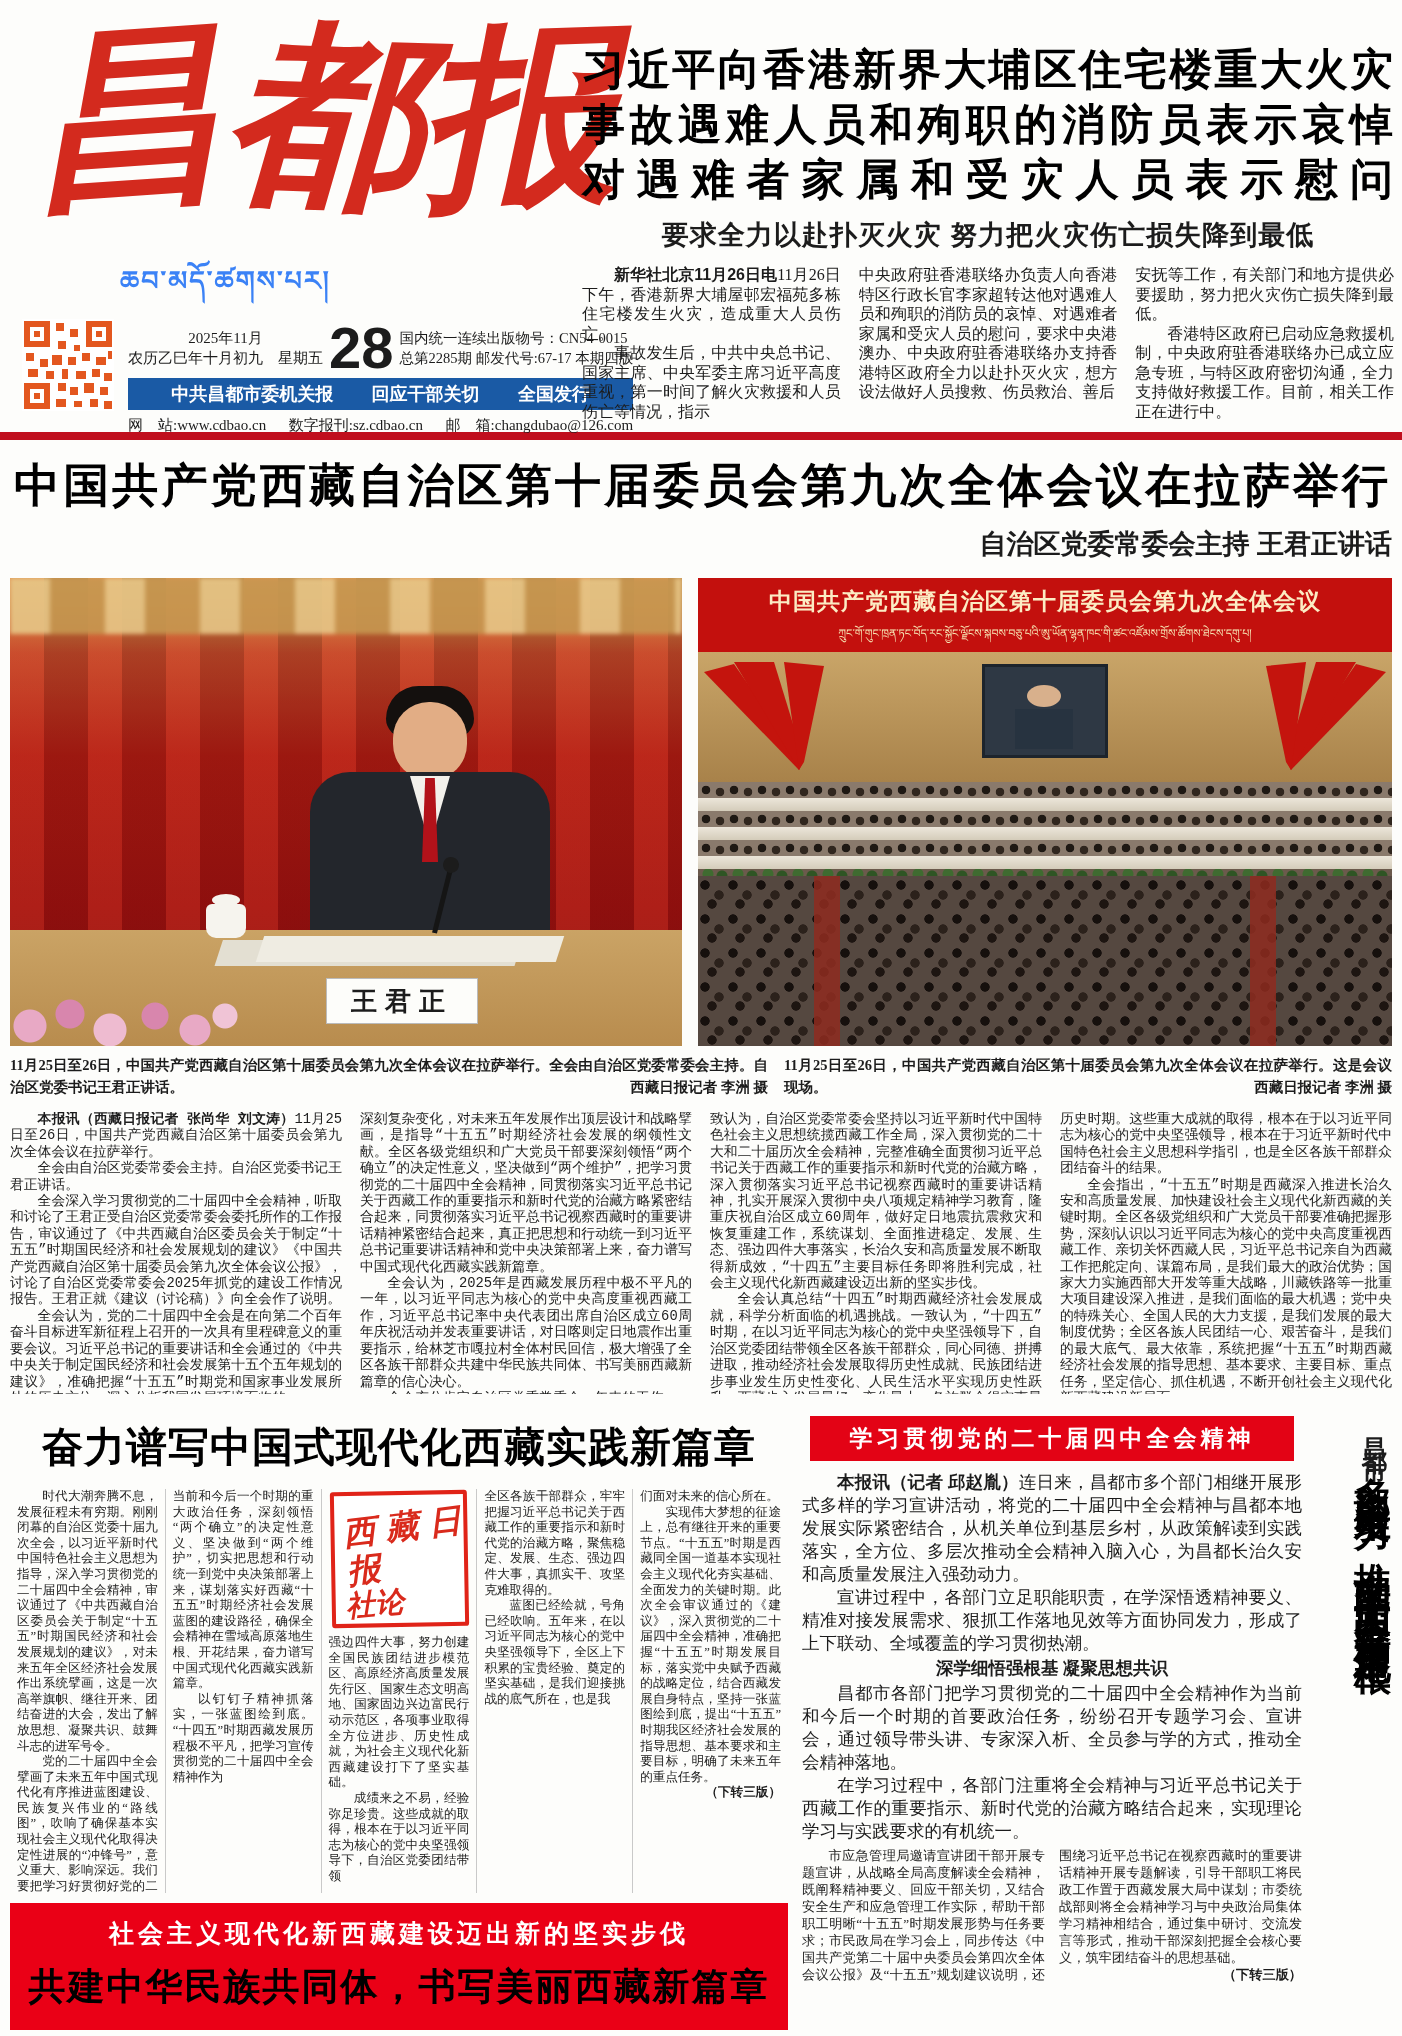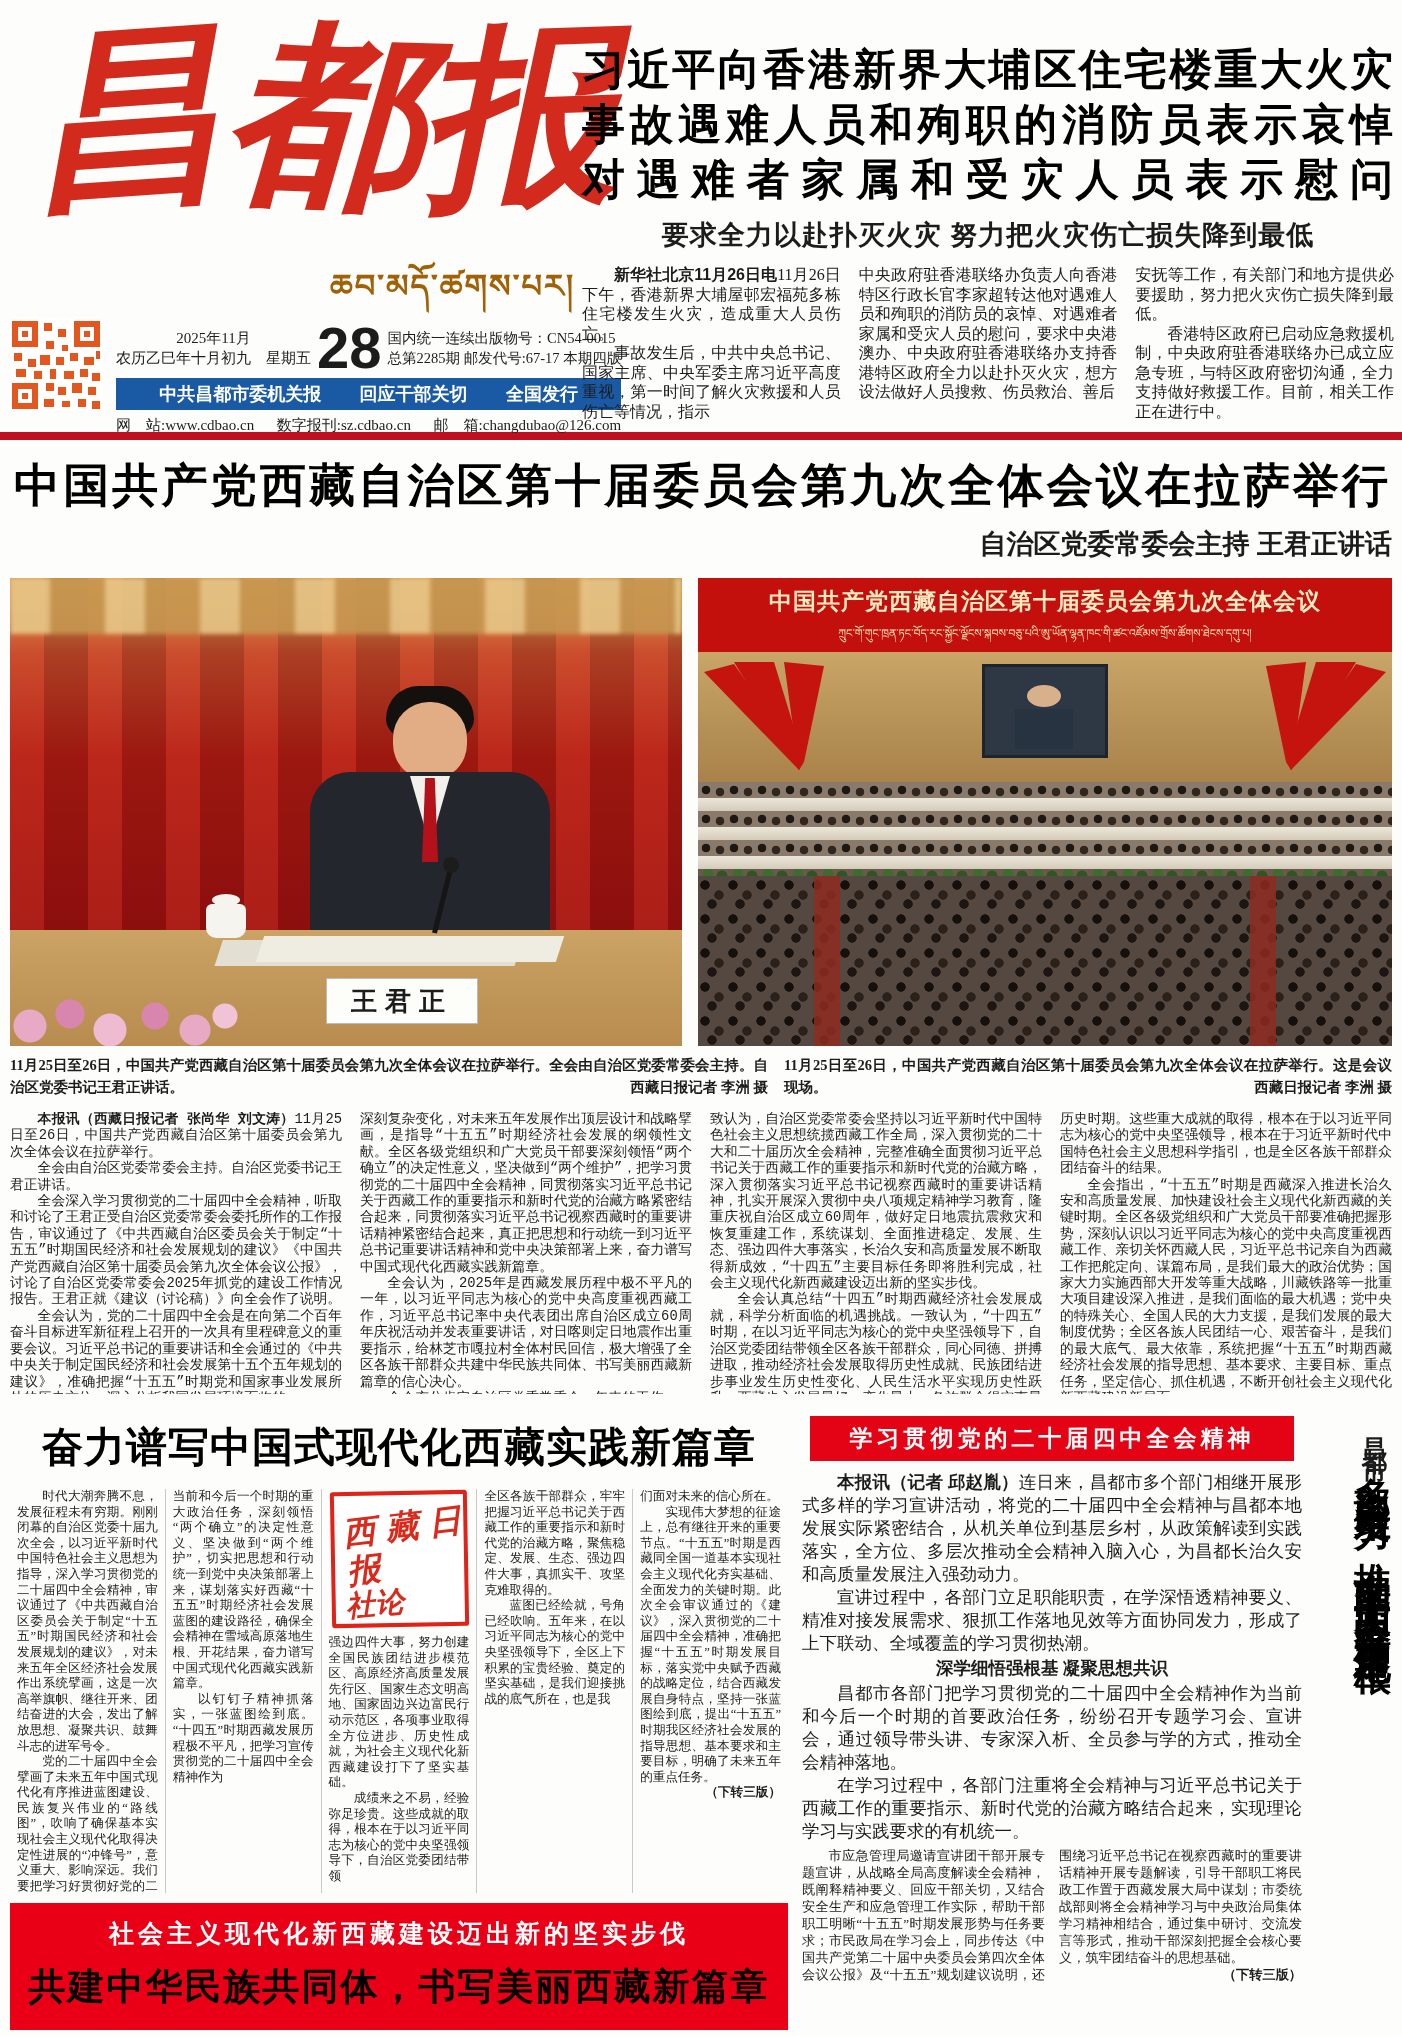--- a/index.html
+++ b/index.html
@@ -9,22 +9,22 @@
 
   
   .mast{position:relative;height:432px;}
   .mast-left{position:absolute;left:10px;top:0;width:565px;height:432px;}
   .title-row{display:flex;justify-content:space-between;padding:0 18px;height:242px;}
   .title-char{font-size:196px;line-height:230px;font-weight:bold;color:#d32a1e;font-style:italic;
               font-family:"DejaVu Serif","Liberation Serif",serif;}
   .title-char:nth-child(1){transform:rotate(-4deg);}
   .title-char:nth-child(2){transform:rotate(2deg);}
   .title-char:nth-child(3){transform:rotate(-2deg);}
-  .tibetan-line{margin:8px 0 0 110px;color:#a16207;font-size:32px;font-weight:bold;letter-spacing:2px;white-space:nowrap;text-align:right;}
-  .info-row{position:absolute;left:0;top:295px;display:flex;width:565px;}
+  .tibetan-line{margin:8px 0 0 110px;color:#3b82f6;font-size:27px;font-weight:bold;letter-spacing:2px;white-space:nowrap;}
+  .info-row{position:absolute;left:12px;top:295px;display:flex;width:565px;}
   .qr{flex:0 0 92px;margin-right:14px;}
   .info-stack{flex:1;padding-top:28px;}
   .date-row{display:flex;align-items:center;justify-content:space-between;}
   .date-left{text-align:center;font-size:15px;line-height:20px;white-space:nowrap;}
   .day-big{font-size:58px;font-weight:900;line-height:50px;font-family:"Liberation Sans","DejaVu Sans",sans-serif;margin:0 6px;}
   .date-right{font-size:14.5px;line-height:20px;white-space:nowrap;}
   .org-bar{margin-top:5px;background:#1a5aa5;color:#fff;font-weight:bold;font-size:18px;
            display:flex;justify-content:space-around;padding:4px 24px;white-space:nowrap;}
   .contact-row{display:flex;justify-content:space-between;font-size:15px;margin-top:6px;white-space:nowrap;}
   .contact-row a{color:#1c1c1c;text-decoration:none;}

